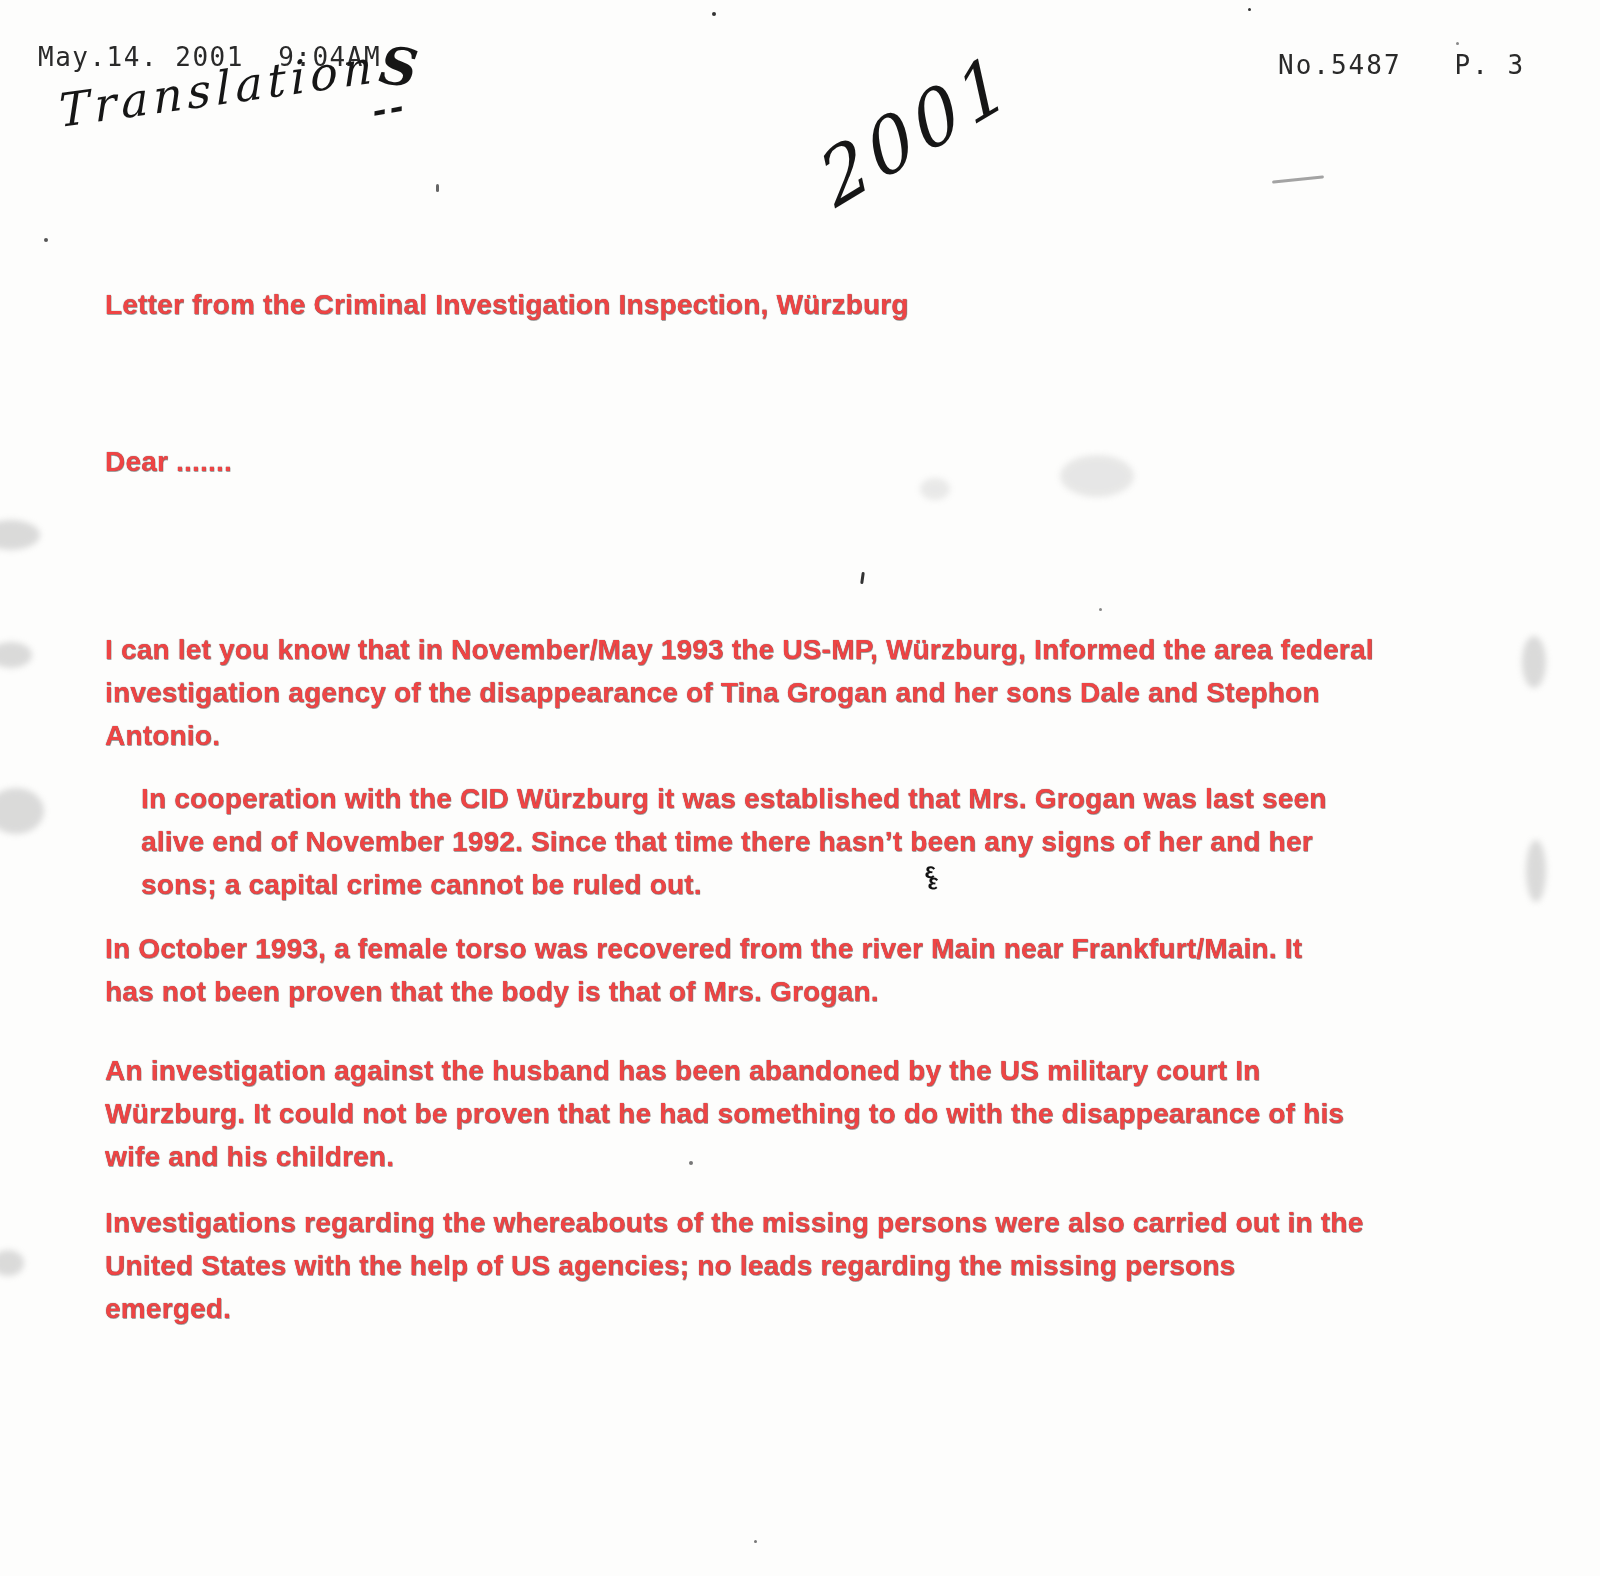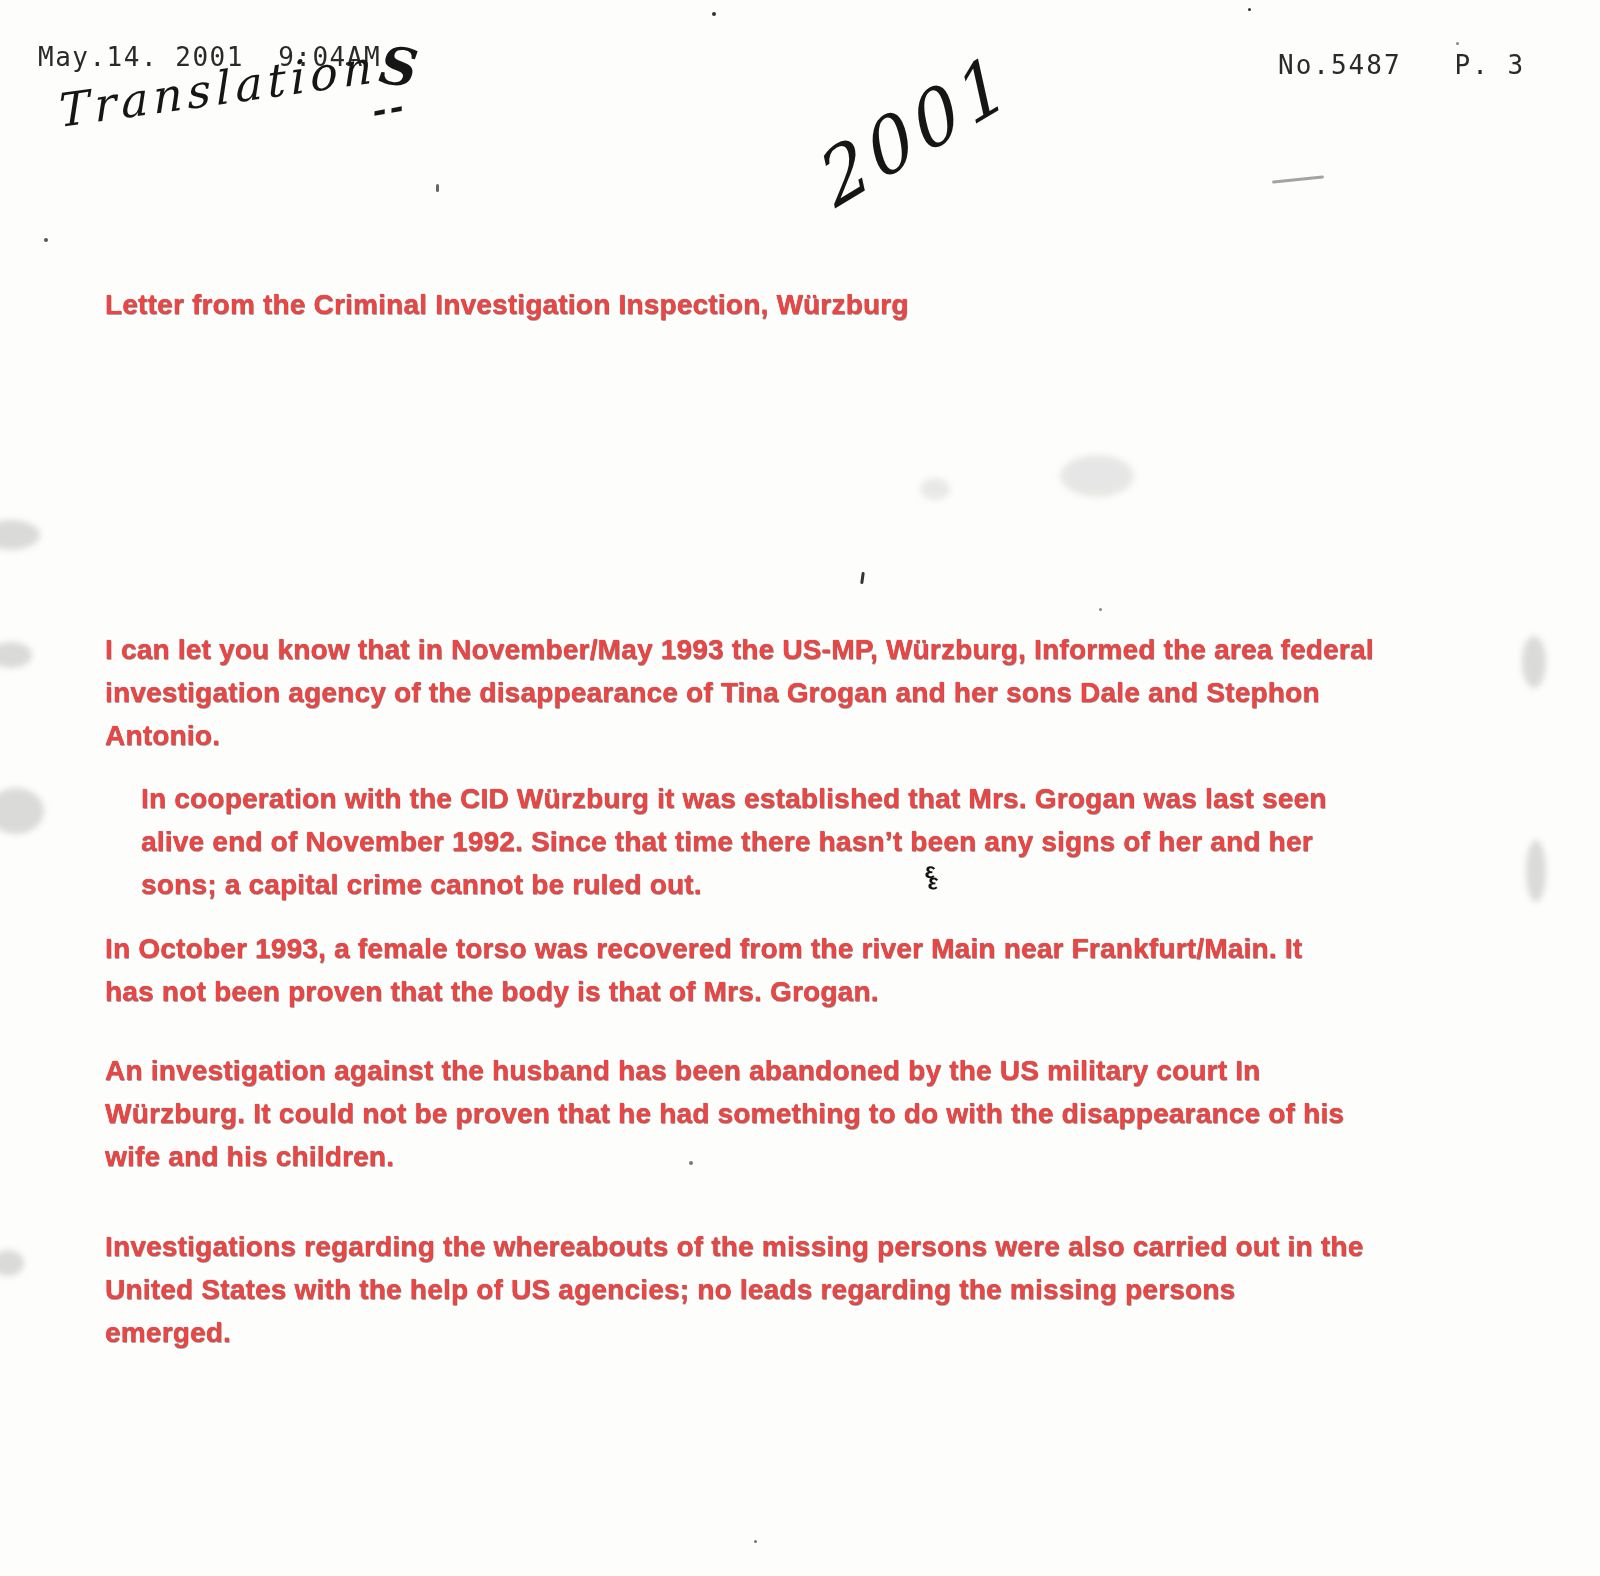--- a/index.html
+++ b/index.html
@@ -76,21 +76,21 @@
     white-space: pre-line;
     text-shadow: 0 0 1px rgba(10,10,10,0.65), 0.6px 0.6px 0 rgba(20,20,20,0.35);
   }
   .subject   { top: 283px; }
   .salute    { top: 440px; }
   .para-1    { top: 512px; }
   .para-2    { top: 628px; }
   .para-3    { top: 777px; margin-left: 36px; }
   .para-4    { top: 927px; }
   .para-5    { top: 1049px; }
-  .para-6    { top: 1201px; margin-top: 24px; }
+  .para-6    { top: 1201px; }
   .para-7    { top: 1345px; }
   .closing   { top: 1478px; }
 
   
   .stray-mark {
     position: absolute;
     left: 925px; top: 858px;
     color: #111;
     font-size: 22px;
     font-weight: bold;
@@ -147,20 +147,21 @@
 
   <div class="fax-stamp left">May.14. 2001  9:04AM</div>
   <div class="fax-stamp right">No.5487   P. 3</div>
 
   <div class="handwriting hw-s">S</div>
   <div class="handwriting hw-translation">Translation</div>
   <div class="handwriting hw-trail">--</div>
   <div class="handwriting hw-year">2001</div>
 
   <div class="typed subject">Letter from the Criminal Investigation Inspection, Würzburg</div>
+  <div class="typed salute">Dear .......</div>
 
   <div class="typed para-2">I can let you know that in November/May 1993 the US-MP, Würzburg, Informed the area federal
 investigation agency of the disappearance of Tina Grogan and her sons Dale and Stephon
 Antonio.</div>
   <div class="typed para-3">In cooperation with the CID Würzburg it was established that Mrs. Grogan was last seen
 alive end of November 1992. Since that time there hasn’t been any signs of her and her
 sons; a capital crime cannot be ruled out.</div>
   <div class="typed para-4">In October 1993, a female torso was recovered from the river Main near Frankfurt/Main. It
 has not been proven that the body is that of Mrs. Grogan.</div>
   <div class="typed para-5">An investigation against the husband has been abandoned by the US military court In

